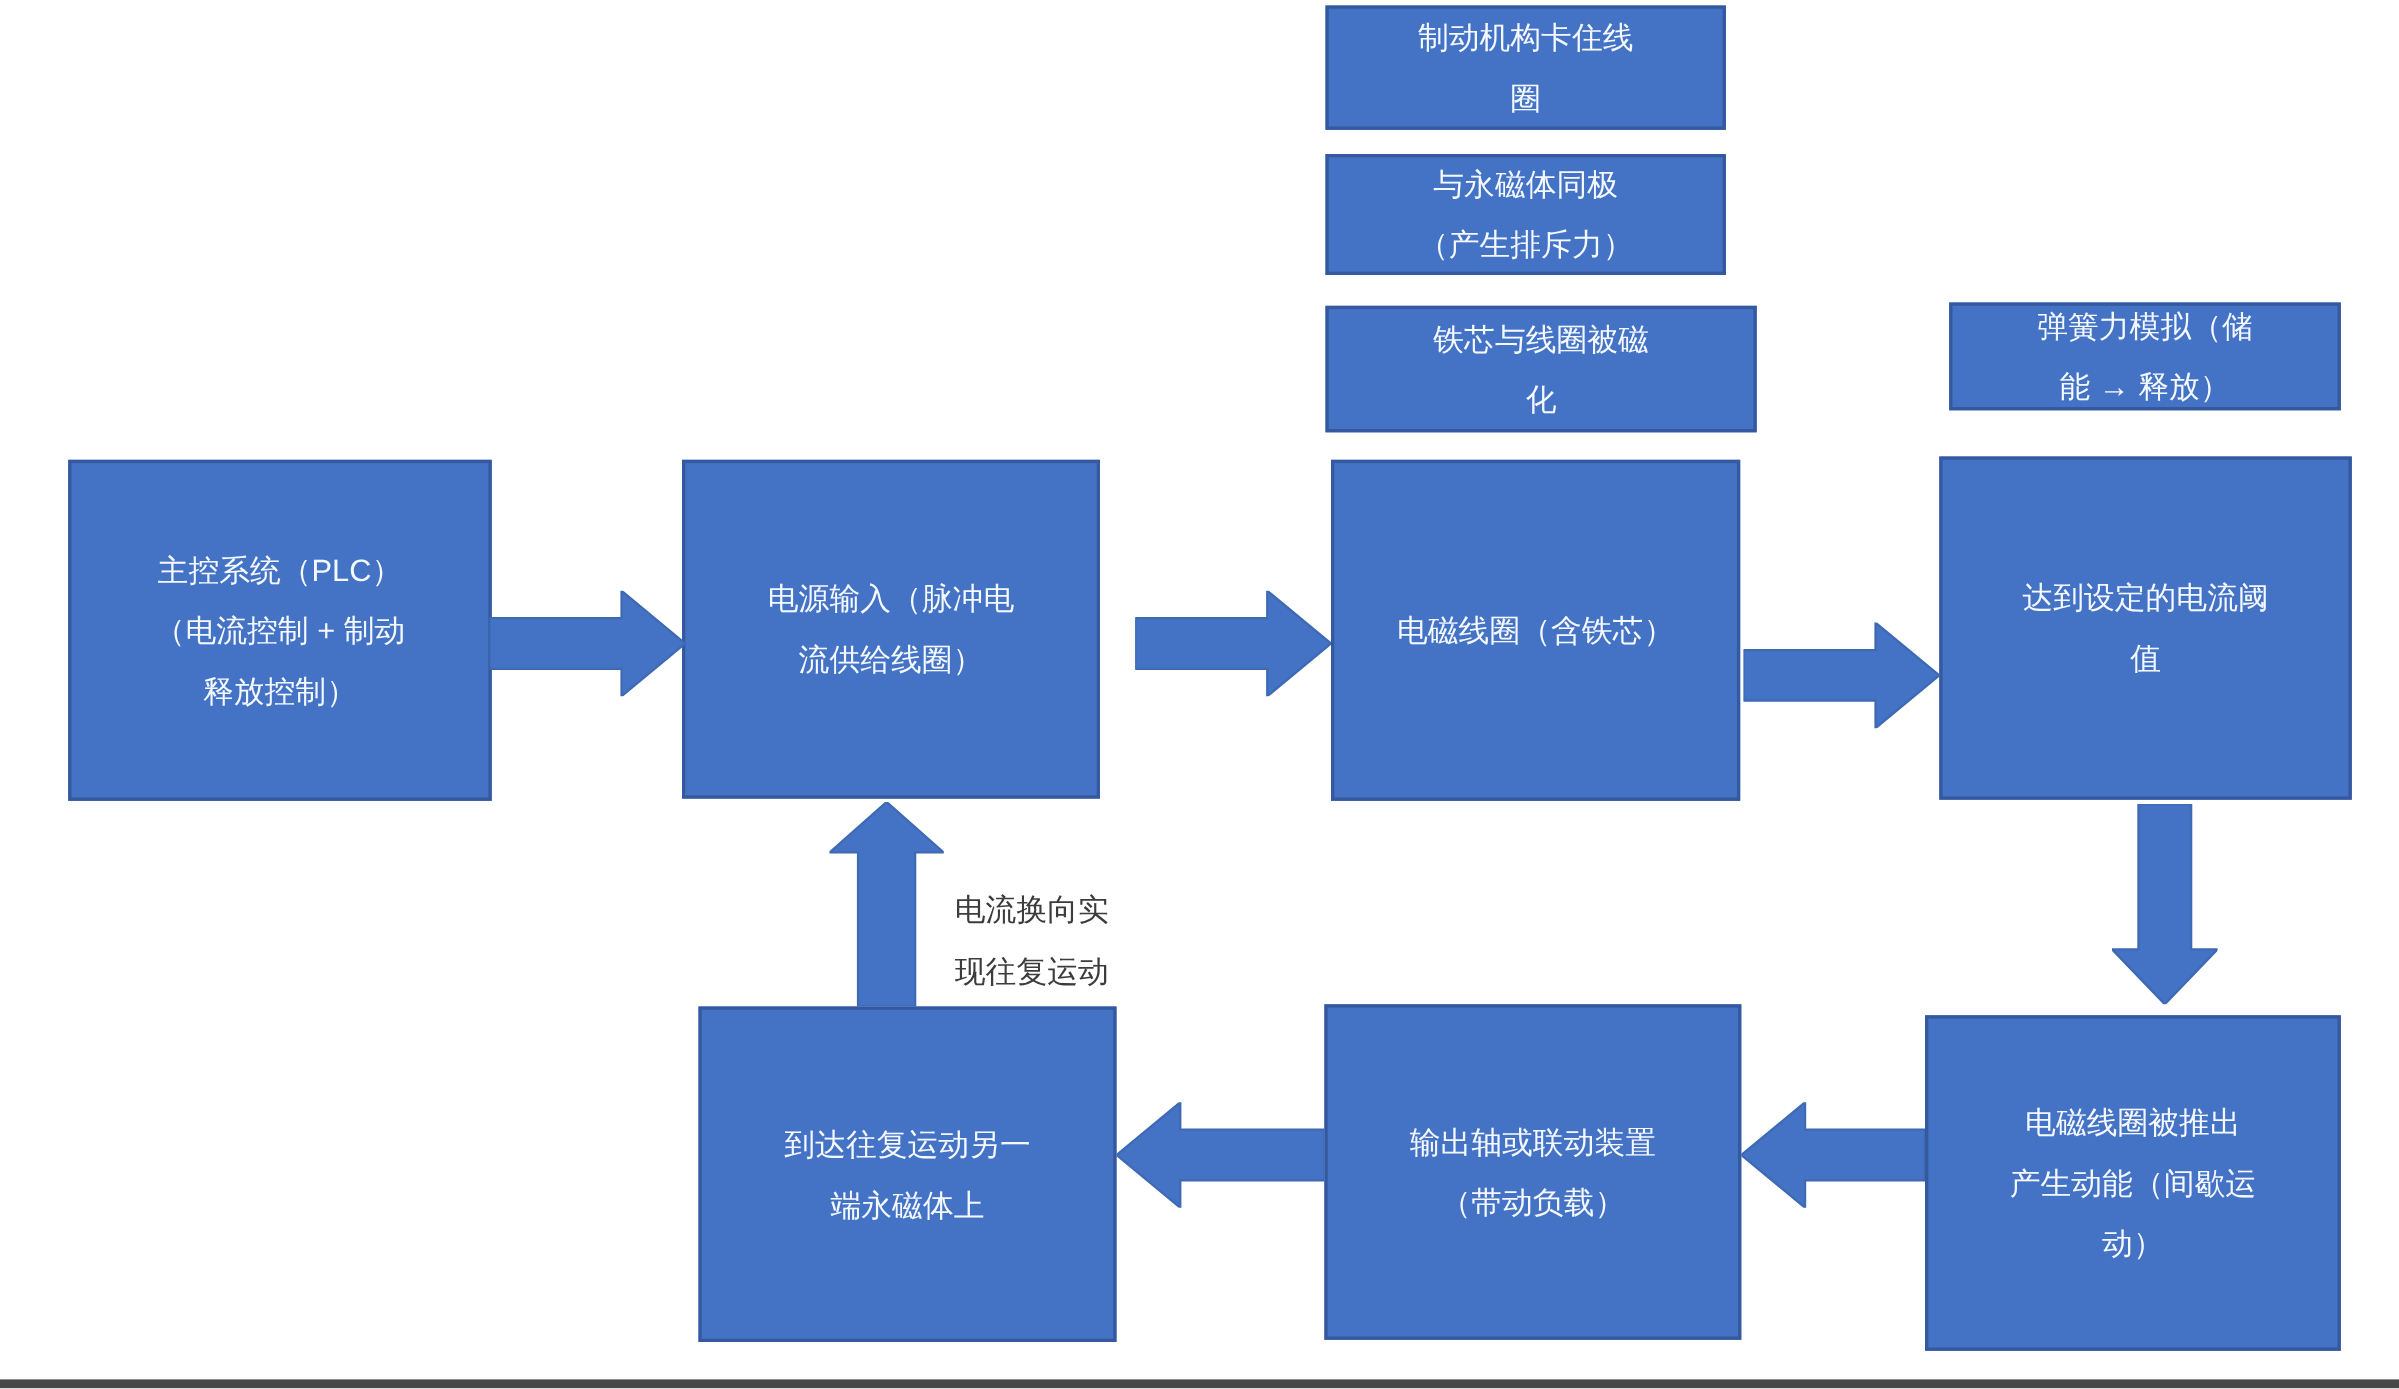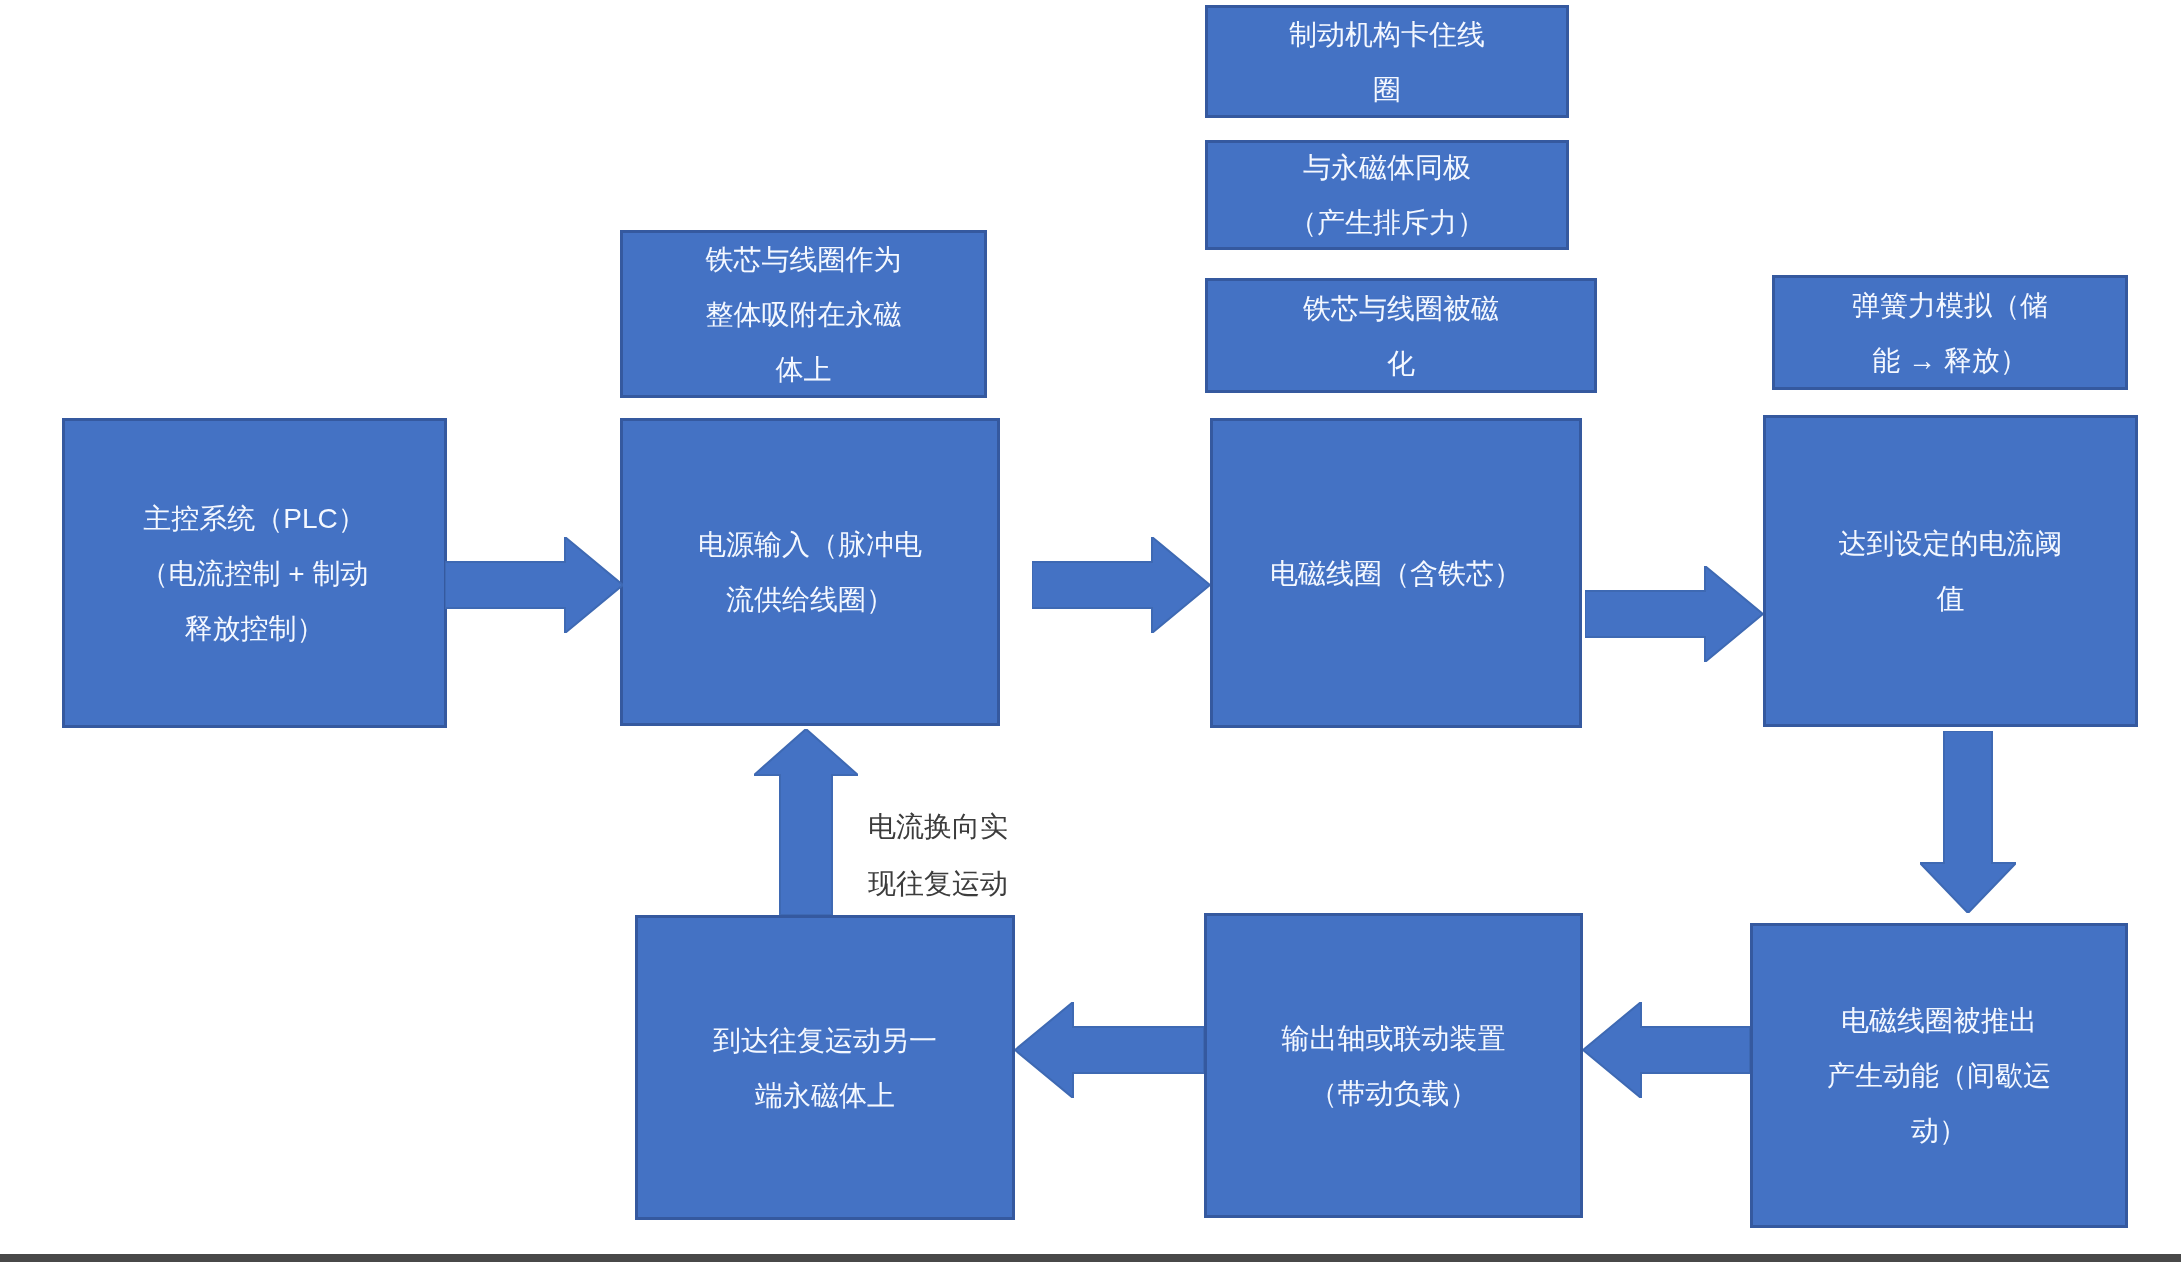--- a/index.html
+++ b/index.html
@@ -25,21 +25,21 @@
     font-size: 28px;
     line-height: 55px;
     padding: 0 6px;
   }
   
   .n-brake      { left: 1205px; top: 5px;    width: 364px; height: 113px; }
   .n-samepole   { left: 1205px; top: 140px;  width: 364px; height: 110px; }
   .n-magnetized { left: 1205px; top: 278px;  width: 392px; height: 115px; }
   
   .n-adsorbed   { left: 620px;  top: 230px;  width: 367px; height: 168px; }
-  .n-spring     { left: 1772px; top: 275px;  width: 356px; height: 115px; text-align: center; }
+  .n-spring     { left: 1772px; top: 275px;  width: 356px; height: 98px; text-align: center; }
   
   .n-plc        { left: 62px;   top: 418px;  width: 385px; height: 310px; }
   .n-power      { left: 620px;  top: 418px;  width: 380px; height: 308px; }
   .n-coil       { left: 1210px; top: 418px;  width: 372px; height: 310px; }
   .n-threshold  { left: 1763px; top: 415px;  width: 375px; height: 312px; }
   
   .n-pushed     { left: 1750px; top: 923px;  width: 378px; height: 305px; }
   .n-output     { left: 1204px; top: 913px;  width: 379px; height: 305px; }
   .n-reach      { left: 635px;  top: 915px;  width: 380px; height: 305px; }
 
@@ -78,23 +78,20 @@
 
 <div id="canvas">
 
   <div class="node n-brake">制动机构卡住线
 圈</div>
   <div class="node n-samepole">与永磁体同极
 （产生排斥力）</div>
   <div class="node n-magnetized">铁芯与线圈被磁
 化</div>
 
-  <div class="node n-adsorbed">铁芯与线圈作为
-整体吸附在永磁
-体上</div>
   <div class="node n-spring">弹簧力模拟（储
 能 → 释放）</div>
 
   <div class="node n-plc">主控系统（PLC）
 （电流控制 + 制动
 释放控制）</div>
   <div class="node n-power">电源输入（脉冲电
 流供给线圈）</div>
   <div class="node n-coil">电磁线圈（含铁芯）</div>
   <div class="node n-threshold">达到设定的电流阈

